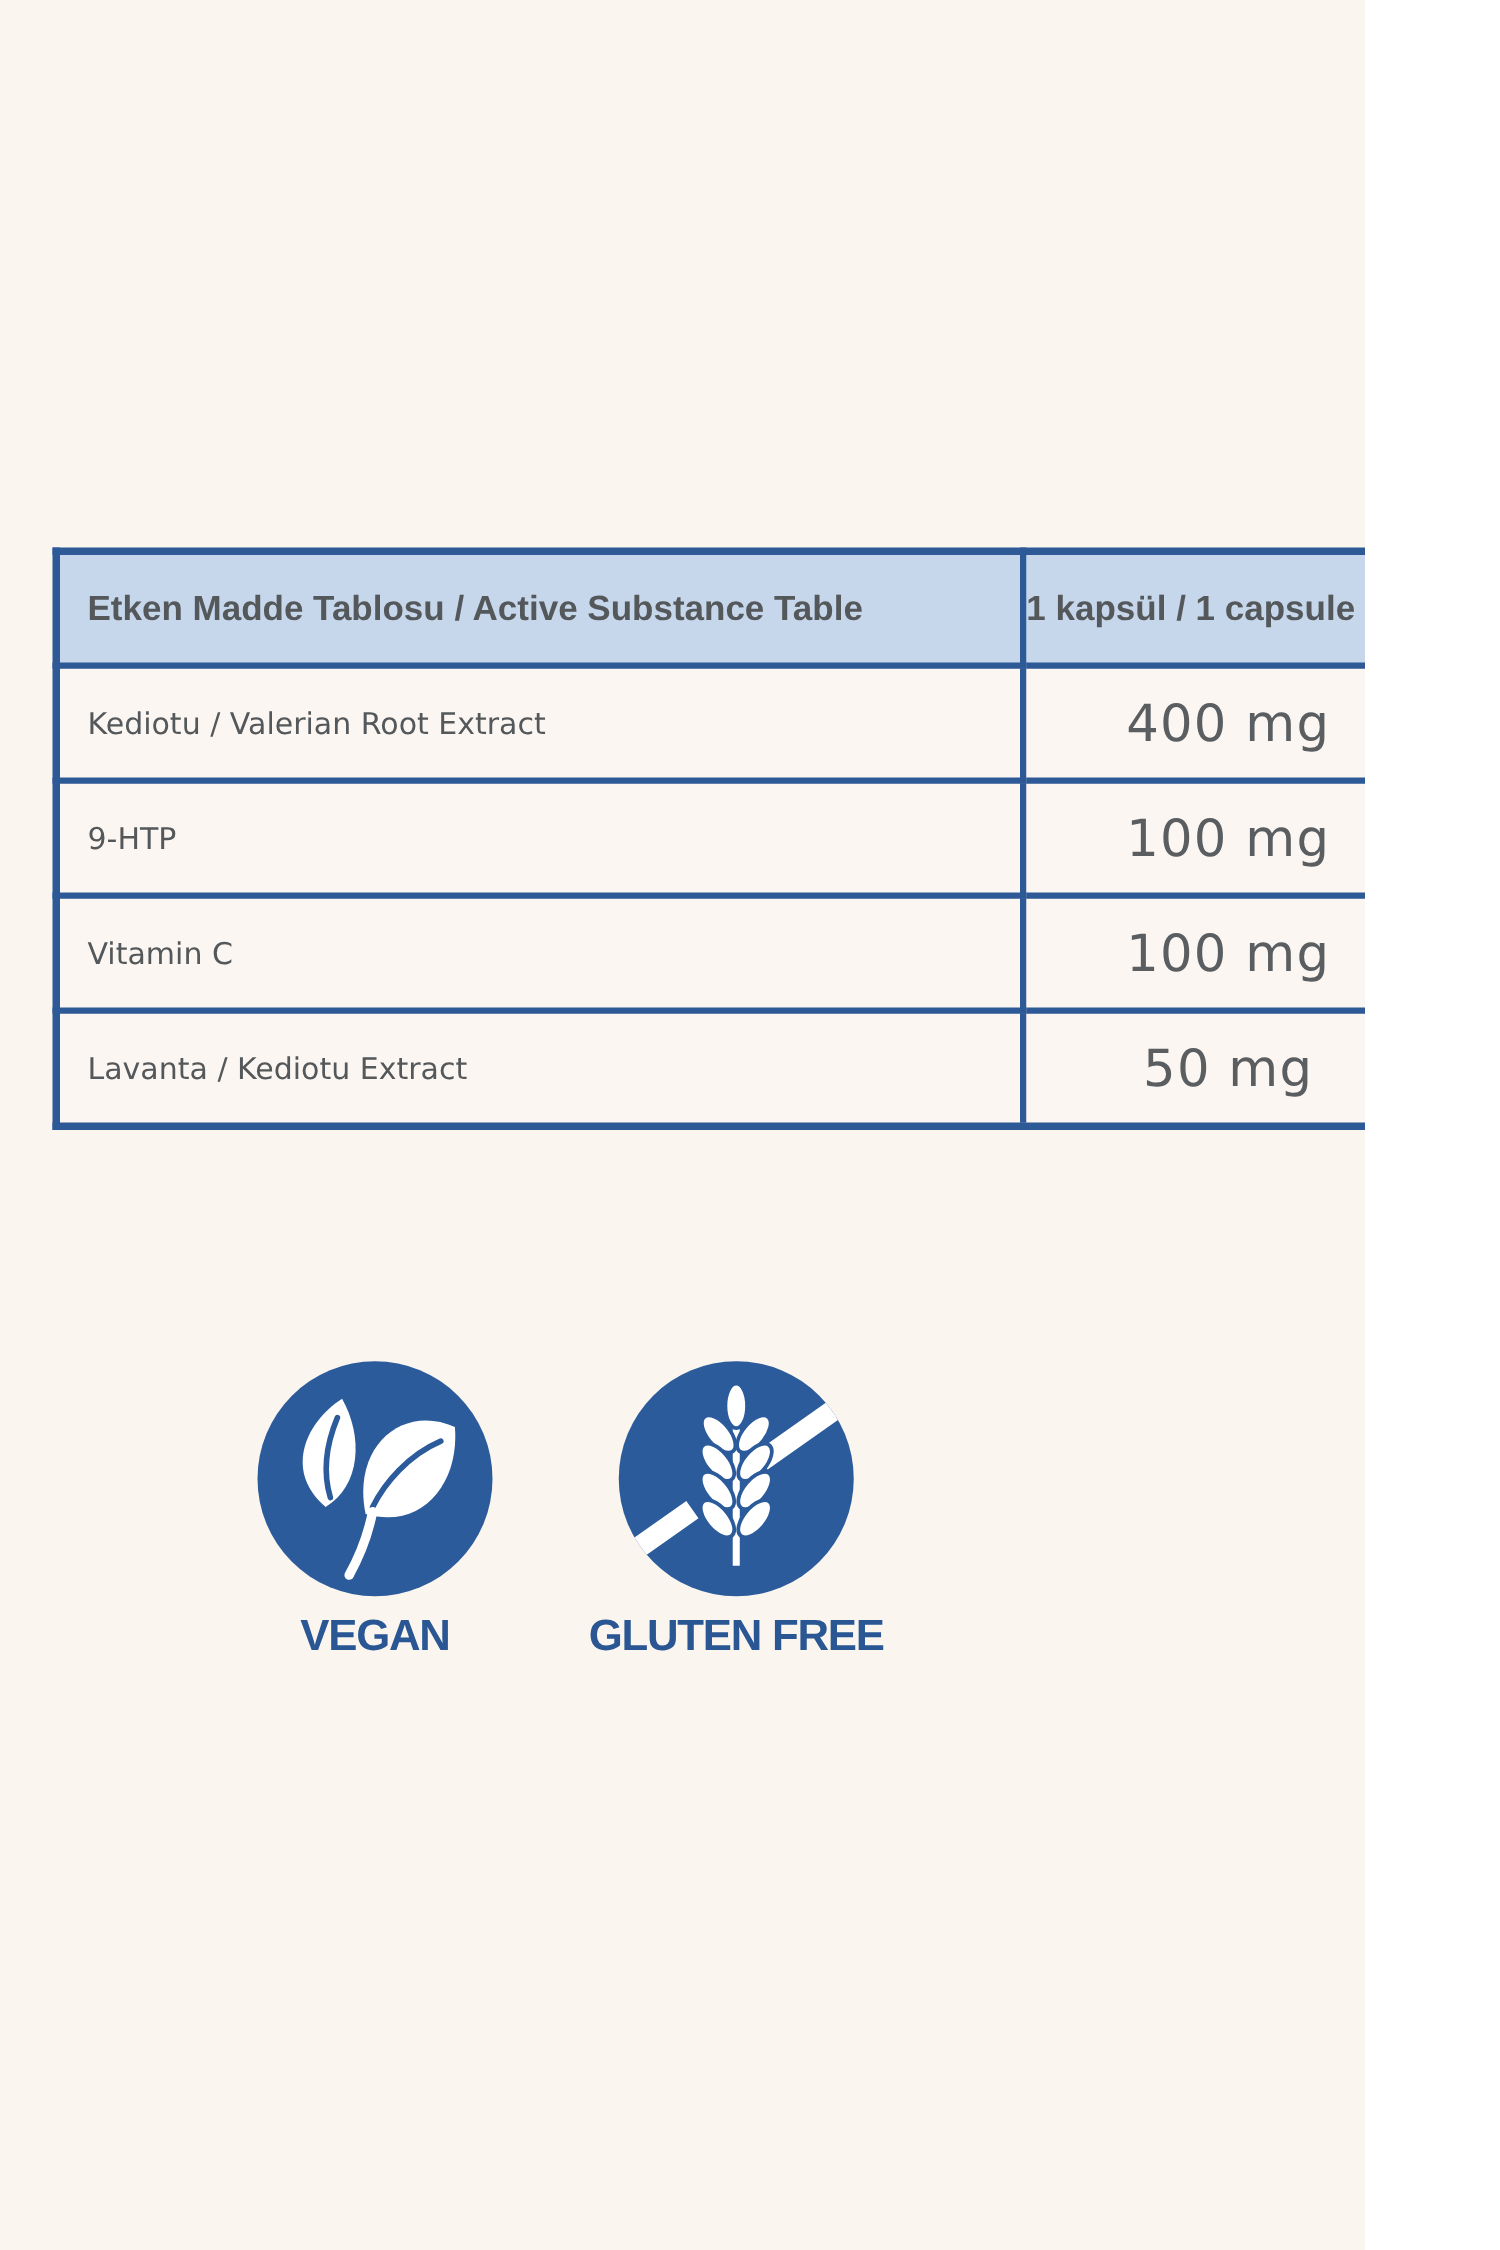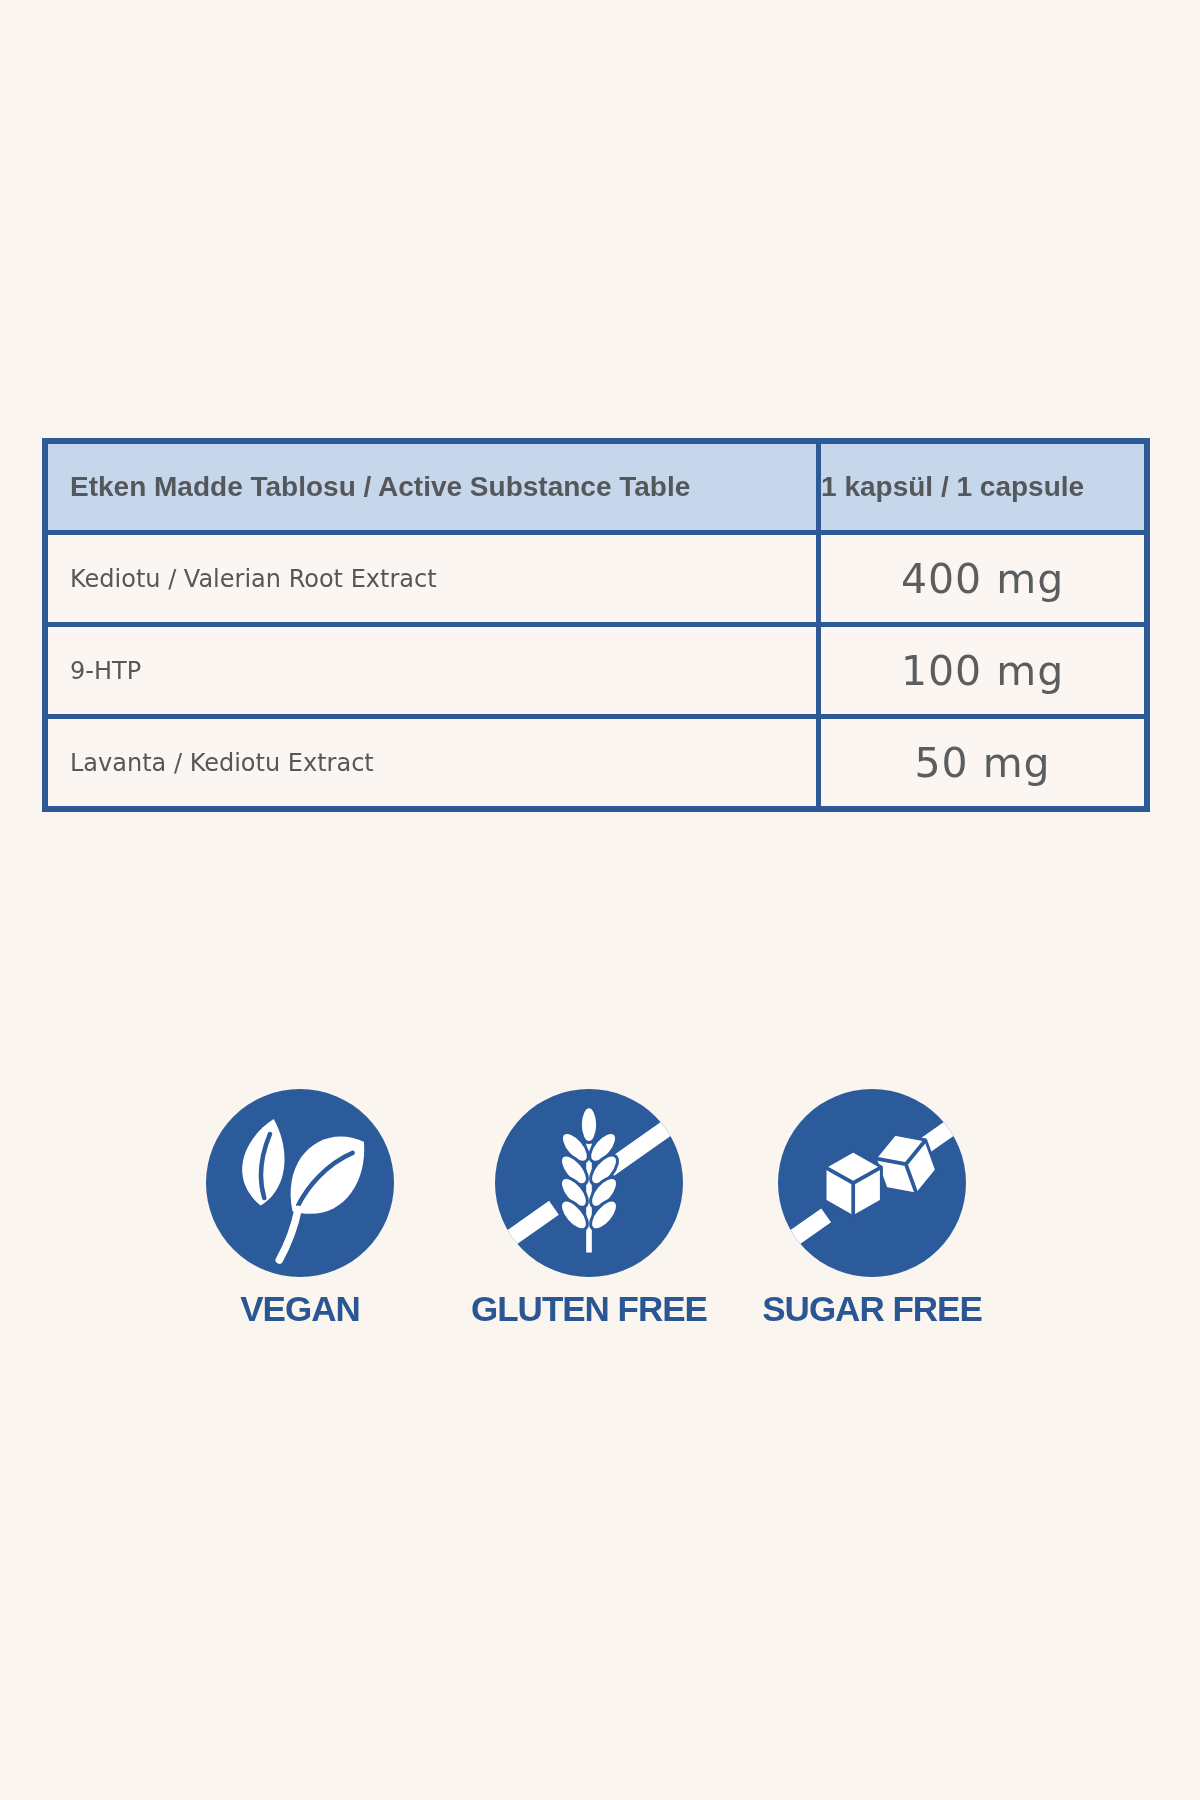--- a/index.html
+++ b/index.html
@@ -1,18 +1,18 @@
 <!DOCTYPE html>
 <html style="--background: #faf5ef; --table-border: #2d5a96; --header-bg: #c6d7ec; --cell-bg: #fbf6f1; --text-dark: #54585b; --text-value: #5a5e61; --badge-blue: #2c5b9c; --badge-text: #2a5794;"><head>
 <meta charset="utf-8">
 <style>
   html,body{margin:0;padding:0;}
   .canvas{
     position:relative;
-    width:1200px;
+    width:1092px;
     height:1800px;
     background:var(--background,#faf5ef);
     overflow:hidden;
     font-family:"Liberation Sans",sans-serif;
   }
 
   
   table.substance-table{
     position:absolute;
     left:42px;
@@ -108,20 +108,24 @@
     <tbody>
       <tr>
         <td class="name">Kediotu / Valerian Root Extract</td>
         <td class="amount">400 mg</td>
       </tr>
       <tr>
         <td class="name">9-HTP</td>
         <td class="amount">100 mg</td>
       </tr>
       <tr>
+        <td class="name">Vitamin C</td>
+        <td class="amount">100 mg</td>
+      </tr>
+      <tr>
         <td class="name">Lavanta / Kediotu Extract</td>
         <td class="amount">50 mg</td>
       </tr>
     </tbody>
   </table>
 
   <div class="badge b2">
     <div class="badge-circle">
       <svg viewBox="0 0 100 100" xmlns="http://www.w3.org/2000/svg" aria-hidden="true">
         <line x1="6" y1="81" x2="94" y2="19" stroke="#ffffff" stroke-width="9" stroke-dasharray="31 36 200"></line>
@@ -146,30 +150,14 @@
         <path d="M36,16 C19,27 12,48 29,62 C44,53 45,32 36,16 Z" fill="#ffffff"></path>
         <path d="M34,24 C29,36 28,48 31,58" fill="none" stroke="#2c5b9c" stroke-width="2.4" stroke-linecap="round"></path>
         <path d="M84,28 C62,18 40,36 46,65 C70,72 86,52 84,28 Z" fill="#ffffff"></path>
         <path d="M78,34 C64,40 54,52 49,62" fill="none" stroke="#2c5b9c" stroke-width="2.4" stroke-linecap="round"></path>
         <path d="M49,64 C47,74 44,82 39,91" fill="none" stroke="#ffffff" stroke-width="4" stroke-linecap="round"></path>
       </svg>
     </div>
     <div class="badge-label">VEGAN</div>
   </div>
 
-  <div class="badge b3">
-    <div class="badge-circle">
-      <svg viewBox="0 0 100 100" xmlns="http://www.w3.org/2000/svg" aria-hidden="true">
-        <line x1="6" y1="81" x2="94" y2="19" stroke="#ffffff" stroke-width="9" stroke-dasharray="24 62 200"></line>
-
-        <g transform="translate(68,40) rotate(-20)">
-          <path d="M0,-17 L14.3,-8.5 L14.3,8.5 L0,17 L-14.3,8.5 L-14.3,-8.5 Z" fill="#ffffff" stroke="#2c5b9c" stroke-width="1.6" stroke-linejoin="round"></path>
-          <path d="M-14.3,-8.5 L0,0 L14.3,-8.5 M0,0 L0,17" fill="none" stroke="#2c5b9c" stroke-width="2" stroke-linejoin="round"></path>
-        </g>
-
-        <path d="M40,33 L55,41.5 L55,59.5 L40,68 L25,59.5 L25,41.5 Z" fill="#ffffff" stroke="#2c5b9c" stroke-width="1.6" stroke-linejoin="round"></path>
-        <path d="M25,41.5 L40,50 L55,41.5 M40,50 L40,68" fill="none" stroke="#2c5b9c" stroke-width="2" stroke-linejoin="round"></path>
-      </svg>
-    </div>
-    <div class="badge-label">SUGAR FREE</div>
-  </div>
 
 </div>
 
 </body></html>

